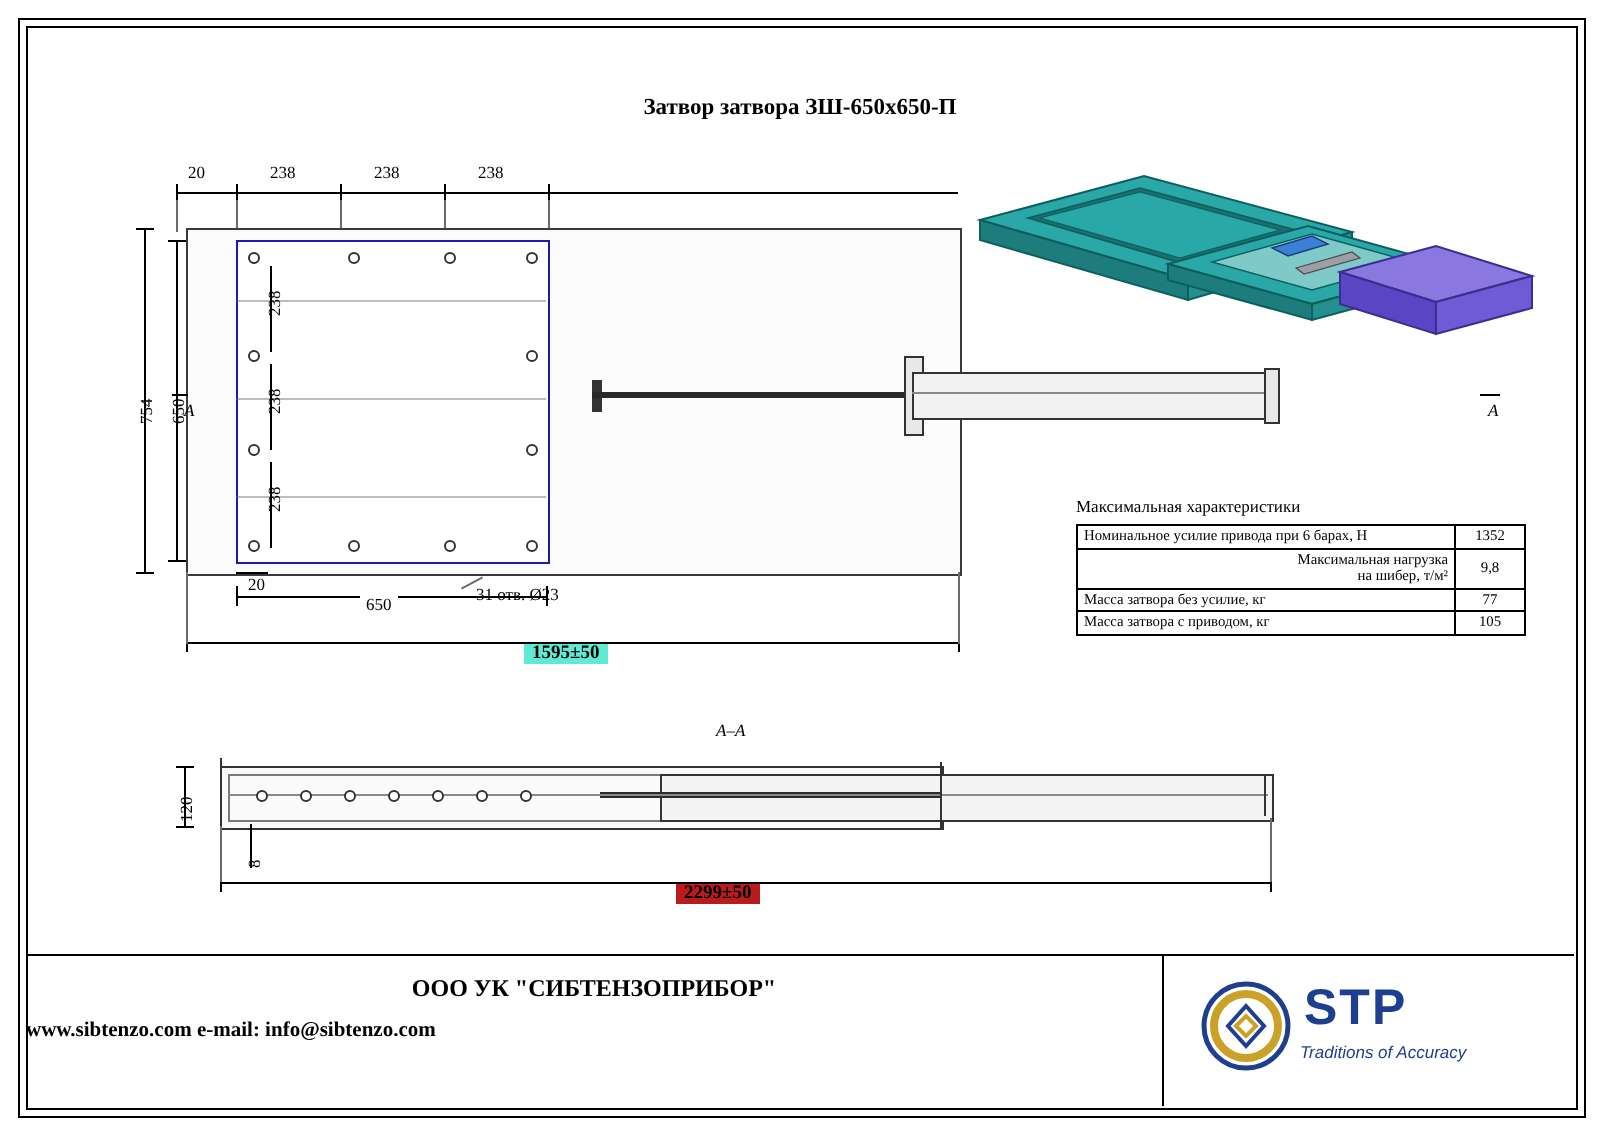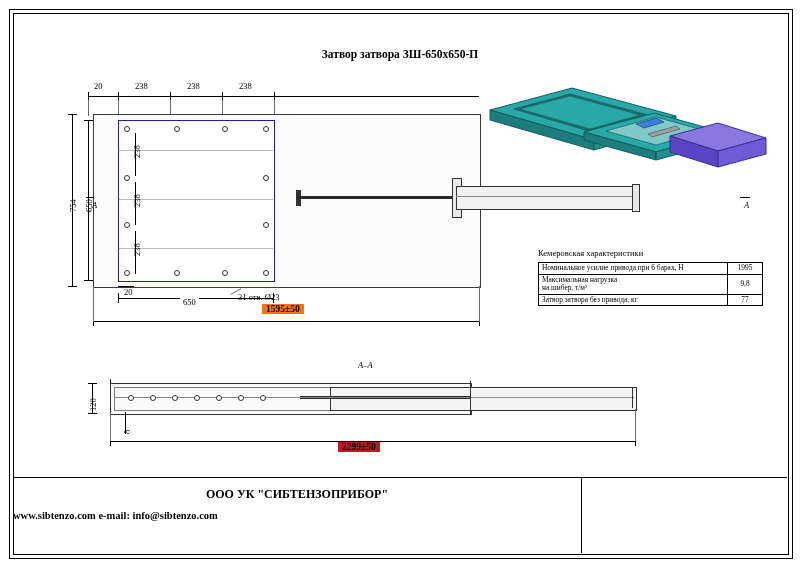--- a/index.html
+++ b/index.html
@@ -148,21 +148,21 @@
 
   <div class="dimtxt" style="left:124px;top:287px;">20</div>
   <div class="line hline" style="left:118px;top:286px;width:16px;"></div>
 
   <div class="dimtxt" style="left:238px;top:292px;">31 отв. Ø23</div>
   <div class="line hline gray" style="left:230px;top:291px;width:12px;transform:rotate(-28deg);"></div>
 
   <div class="line hline" style="left:93px;top:321px;width:386px;"></div>
   <div class="line vline" style="left:93px;top:316px;height:10px;"></div>
   <div class="line vline" style="left:479px;top:316px;height:10px;"></div>
-  <div class="dimtxt b" style="left:262px;top:304px;background:#f97316;padding:0 4px;font-size:9.5px;">1595±50</div>
+  <div class="dimtxt b" style="left:262px;top:322px;background:#5eead4;padding:0 4px;font-size:9.5px;">1595±50</div>
   <div class="line vline gray" style="left:93px;top:286px;height:36px;"></div>
   <div class="line vline gray" style="left:479px;top:286px;height:36px;"></div>
 
   <div class="model">
     <svg width="300" height="120" viewBox="0 0 300 120">
 
       <polygon points="10,36 92,14 196,42 114,66" fill="#2aa8a8" stroke="#0d5f5f" stroke-width="1"></polygon>
       <polygon points="10,36 114,66 114,76 10,46" fill="#1d7d7d" stroke="#0d5f5f" stroke-width="1"></polygon>
       <polygon points="114,66 196,42 196,52 114,76" fill="#23908f" stroke="#0d5f5f" stroke-width="1"></polygon>
 
@@ -177,35 +177,39 @@
       <polygon points="190,62 238,49 286,64 238,77" fill="#8a78e0" stroke="#3b2e8f" stroke-width="1"></polygon>
       <polygon points="190,62 238,77 238,93 190,78" fill="#5a46c4" stroke="#3b2e8f" stroke-width="1"></polygon>
       <polygon points="238,77 286,64 286,80 238,93" fill="#6f5bd6" stroke="#3b2e8f" stroke-width="1"></polygon>
 
       <polygon points="168,60 196,52 200,55 172,63" fill="#9aa0a6" stroke="#4a4a4a" stroke-width="0.6"></polygon>
 
       <polygon points="156,50 176,44 184,48 164,54" fill="#3b7fd6" stroke="#1c3f7a" stroke-width="0.7"></polygon>
     </svg>
   </div>
 
-  <div class="tbl-title">Кемеровская характеристики</div>
+  <div class="tbl-title">Максимальная характеристики</div>
   <table class="tc">
     <tbody>
         <tr>
       <td>Номинальное усилие привода при 6 барах, Н</td>
-      <td class="v">1995</td>
+      <td class="v">1352</td>
     </tr>
     <tr>
-      <td style="white-space:pre-line;">Максимальная нагрузка
+      <td style="white-space:pre-line;text-align:right;">Максимальная нагрузка
 на шибер, т/м²</td>
       <td class="v">9,8</td>
     </tr>
     <tr>
-      <td>Затвор затвора без привода, кг</td>
+      <td>Масса затвора без усилие, кг</td>
       <td class="v">77</td>
+    </tr>
+    <tr>
+      <td>Масса затвора с приводом, кг</td>
+      <td class="v">105</td>
     </tr>
   </tbody>
     </table>
 
   <div class="dimtxt" style="left:358px;top:360px;font-style:italic;">А–А</div>
 
   <div class="sec-outer"></div>
   <div class="sec-inner"></div>
   <div class="sec-cyl"></div>
   <div class="sec-rod"></div>
@@ -236,14 +240,24 @@
   <div class="dimtxt b" style="left:338px;top:442px;background:#b91c1c;padding:0 4px;font-size:9.5px;">2299±50</div>
   <div class="line vline gray" style="left:110px;top:413px;height:28px;"></div>
   <div class="line vline gray" style="left:635px;top:409px;height:32px;"></div>
 
   <div class="tb"></div>
   <div class="tb-div"></div>
 
   <div class="company">ООО УК "СИБТЕНЗОПРИБОР"</div>
   <div class="web">www.sibtenzo.com e-mail: info@sibtenzo.com</div>
 
+  <div class="logo-wrap">
+    <svg width="46" height="46" viewBox="0 0 46 46" style="position:absolute;left:0;top:4px;">
+      <circle cx="23" cy="23" r="21" fill="none" stroke="#1e3f8f" stroke-width="2.5"></circle>
+      <circle cx="23" cy="23" r="16" fill="none" stroke="#c9a227" stroke-width="4"></circle>
+      <path d="M14 23 L23 13 L32 23 L23 33 Z" fill="none" stroke="#1e3f8f" stroke-width="2"></path>
+      <path d="M18 23 L23 18 L28 23 L23 28 Z" fill="none" stroke="#c9a227" stroke-width="2"></path>
+    </svg>
+    <div class="logo-text">STP</div>
+    <div class="logo-sub">Traditions of Accuracy</div>
+  </div>
 
 </div>
 
 </body></html>

